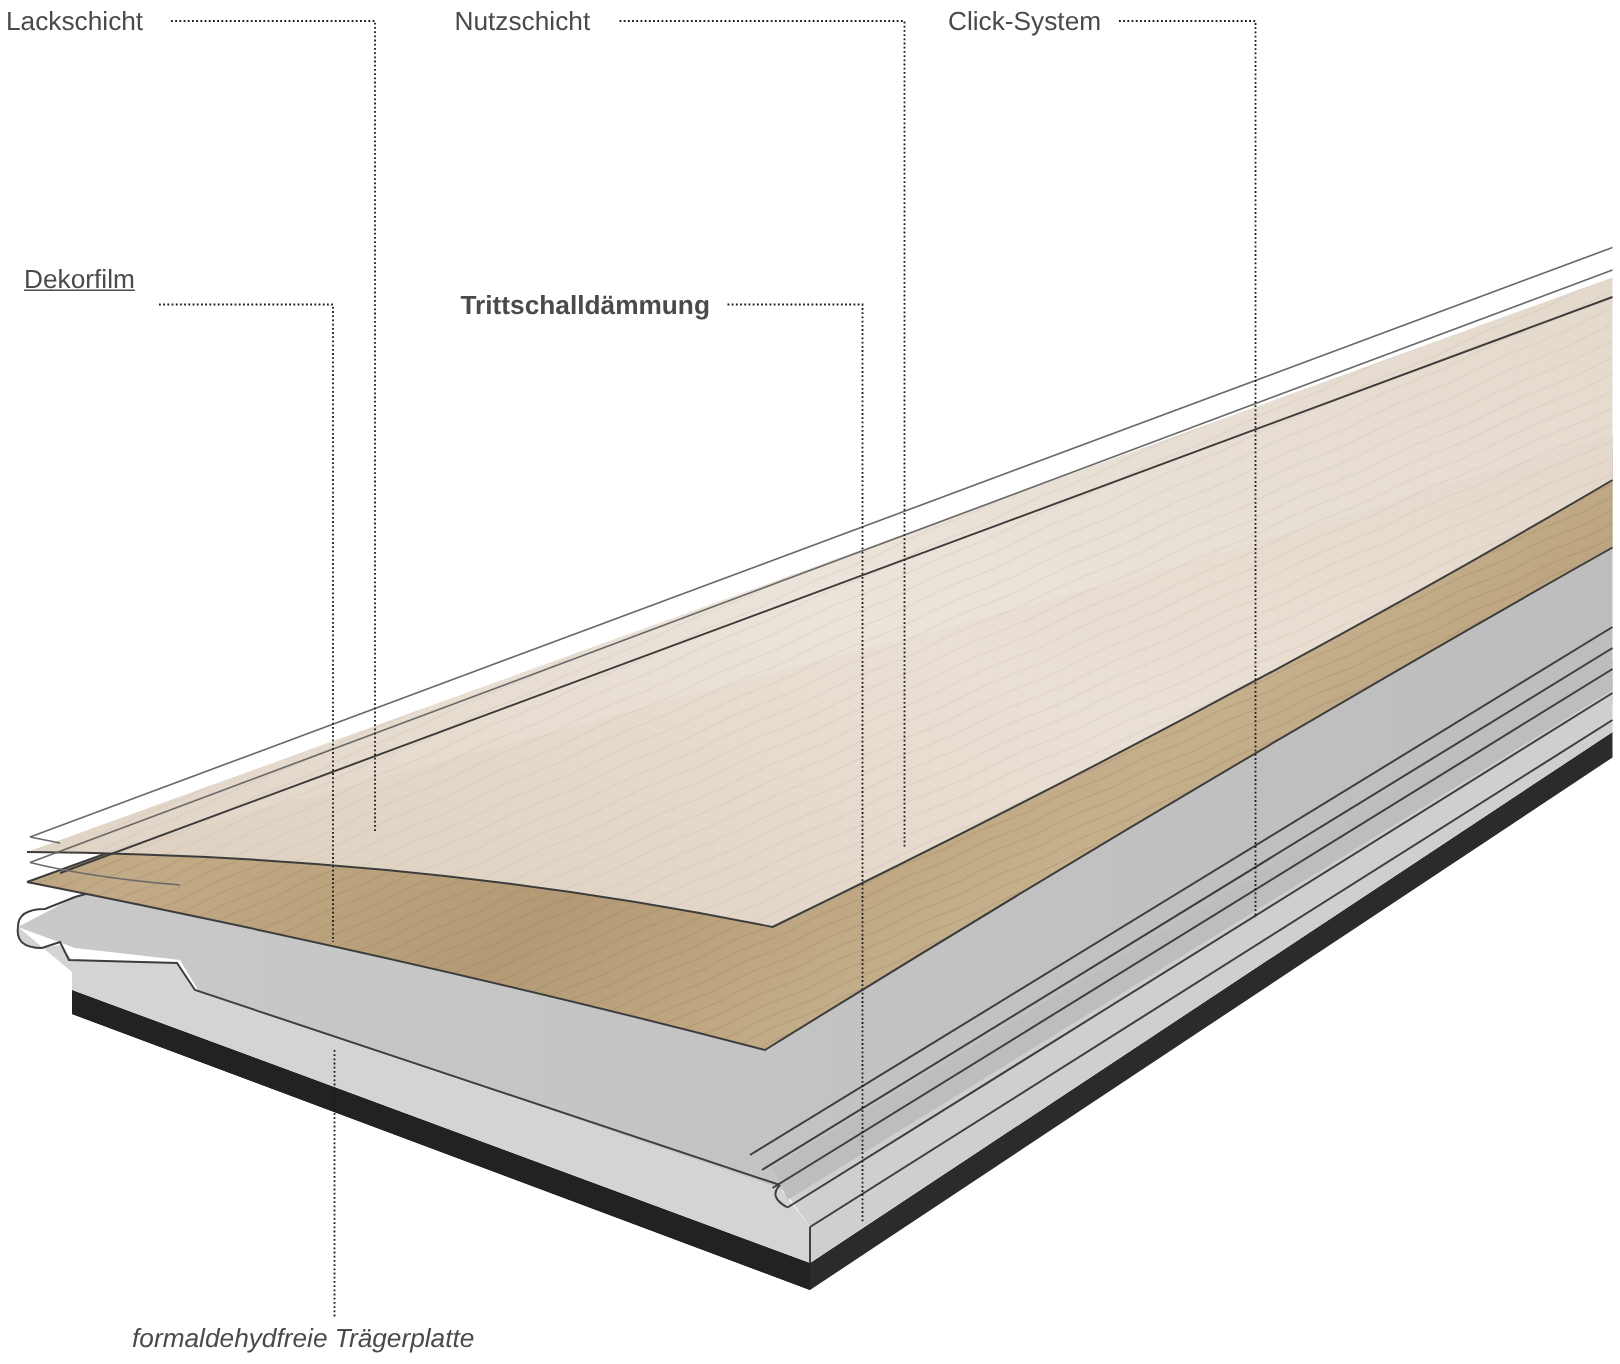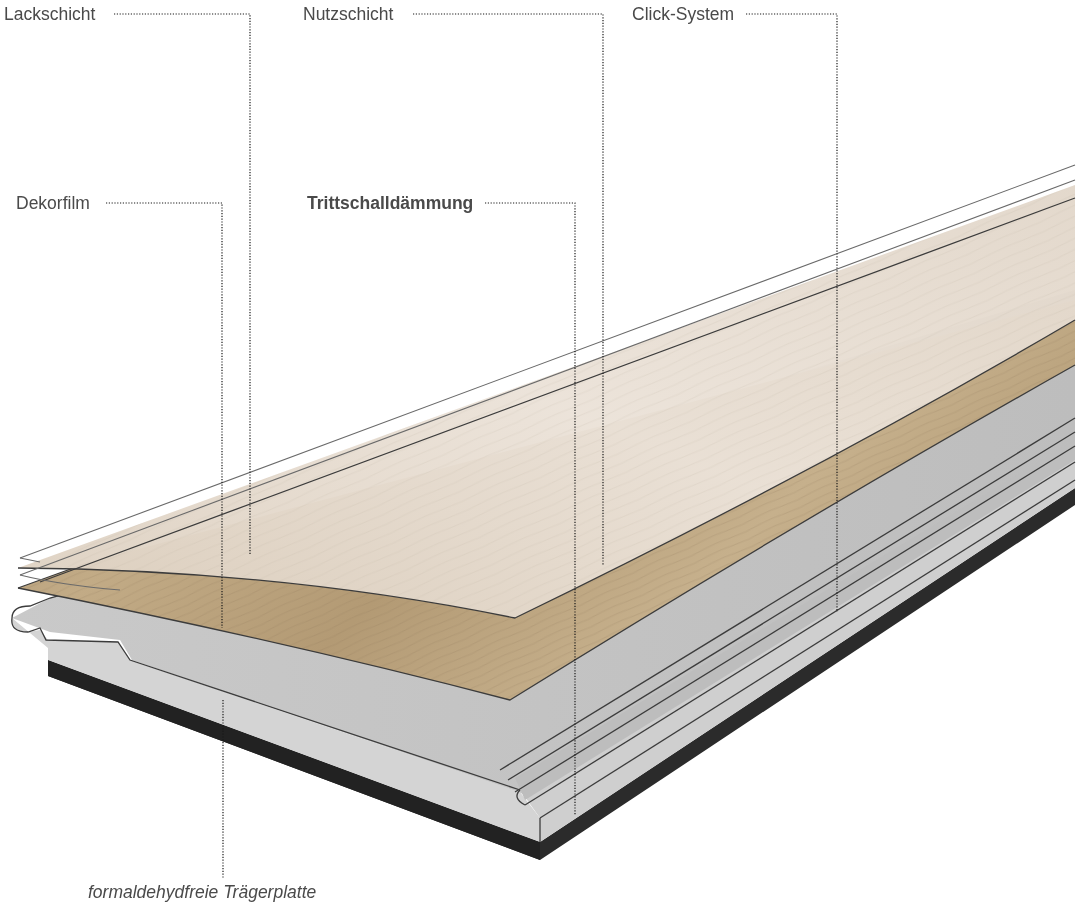--- a/index.html
+++ b/index.html
@@ -91,15 +91,15 @@
     <path class="leader" d="M746 14 L837 14 L837 612"></path>
     <path class="leader" d="M106 203 L222 203 L222 628"></path>
     <path class="leader" d="M485 203 L575 203 L575 815"></path>
     <path class="leader" d="M223 700 L223 878"></path>
   </g>
 </svg>
 
 <div class="label" style="left:4px; top:4px;">Lackschicht</div>
 <div class="label" style="left:303px; top:4px;">Nutzschicht</div>
 <div class="label" style="left:632px; top:4px;">Click-System</div>
-<div class="label" style="left:16px; top:193px;">Dekorfilm</div>
+<div class="label" style="left:16px; top:176px;text-decoration:underline;">Dekorfilm</div>
 <div class="label" style="left:307px; top:193px;font-weight:bold;">Trittschalldämmung</div>
 <div class="label" style="left:88px; top:882px;font-style:italic;">formaldehydfreie Trägerplatte</div>
 
 </body></html>

